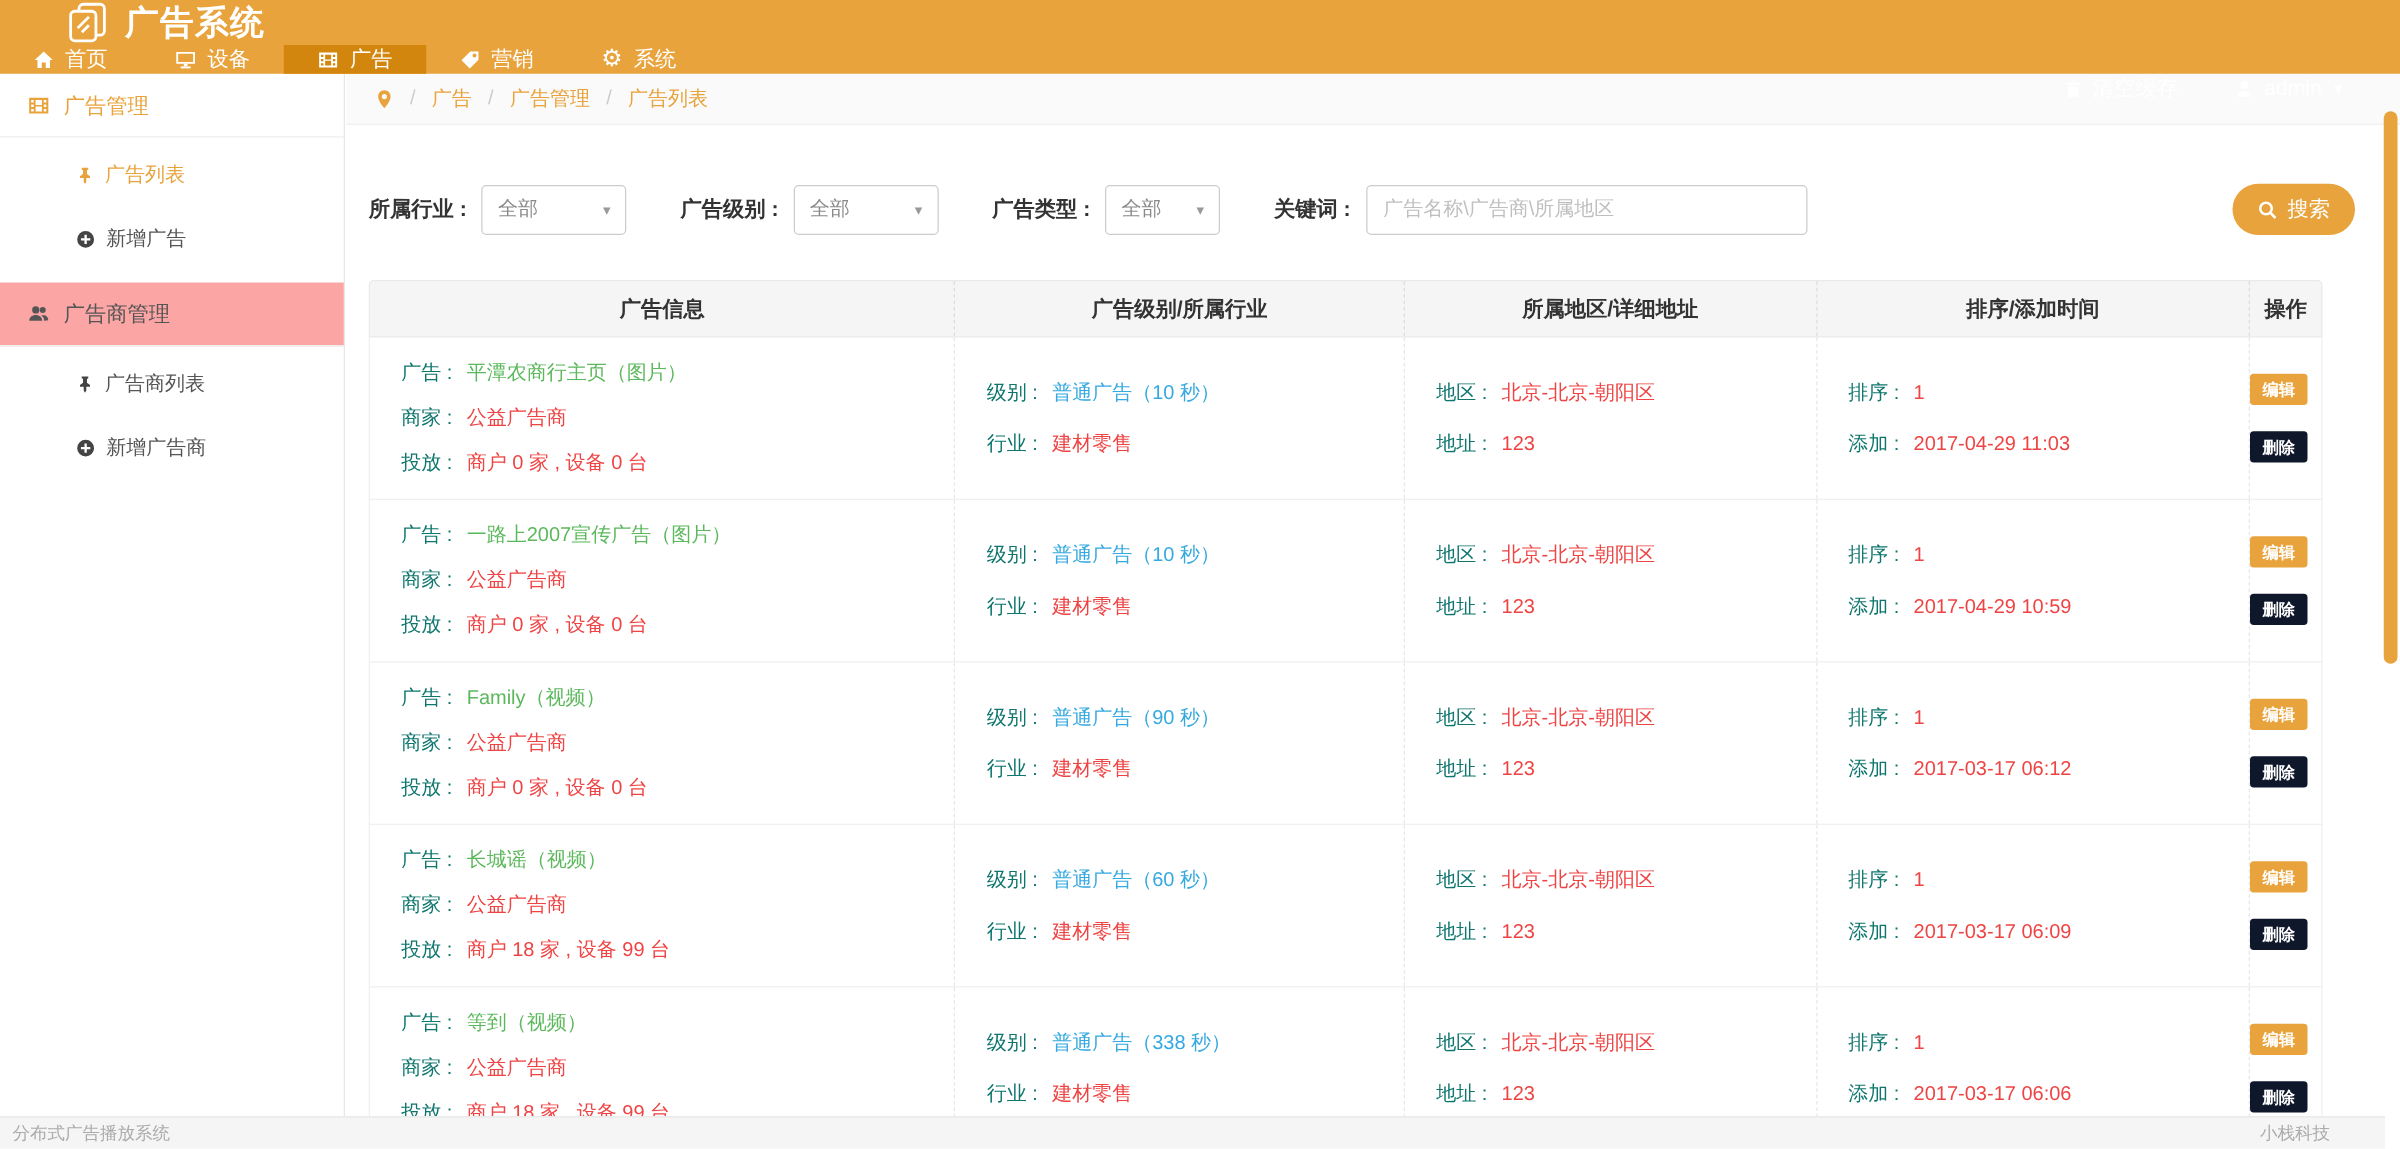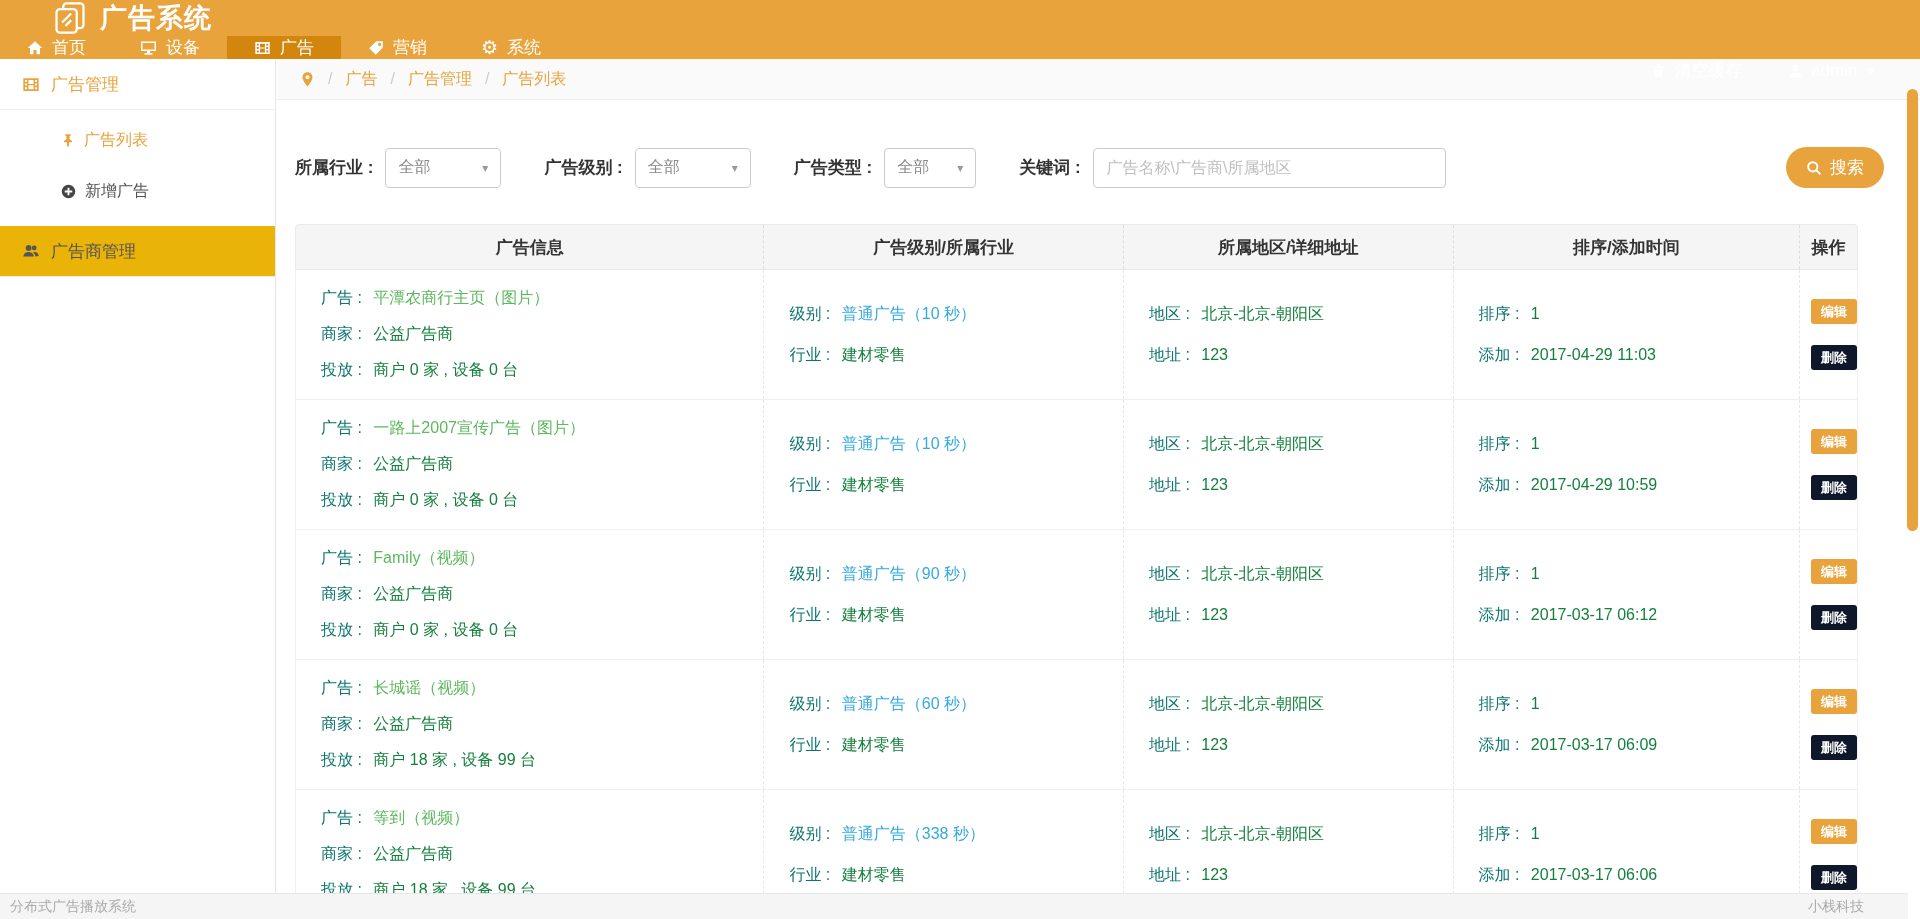--- a/index.html
+++ b/index.html
@@ -15,21 +15,21 @@
   .nav-item.active { background:#D2860D; }
   .nav-right { margin-left:auto; display:flex; align-items:center; gap:46px; padding-right:46px; font-size:17px; }
   .nav-right .chunk { display:flex; align-items:center; gap:8px; cursor:pointer; }
   .gear-glyph { font-size:19px; line-height:1; }
   .caret { font-size:13px; margin-left:2px; }
 
   
   .sidebar { position:absolute; top:59px; left:0; width:276px; bottom:26px; background:#fff; border-right:1px solid #e7e7e7; z-index:5; }
   .side-title { display:flex; align-items:center; gap:11px; height:51px; padding-left:22px; font-size:17px; border-bottom:1px solid #eee; cursor:pointer; }
   .side-title.first { color:#E8A33C; }
-  .side-title.second { color:#555; background:#eab308; }
+  .side-title.second { color:#555; background:#fca5a5; }
   .side-item { display:flex; align-items:center; gap:9px; height:51px; padding-left:61px; font-size:16px; color:#555; cursor:pointer; }
   .side-item.active { color:#E8A33C; }
   .side-group { padding:5px 0 9px 0; }
 
   
   .breadcrumb { position:absolute; top:59px; left:277px; right:0; height:41px; background:#fafafa; border-bottom:1px solid #f0f0f0; display:flex; align-items:center; gap:13px; padding-left:23px; font-size:16px; z-index:4; }
   .bc-link { color:#E8A33C; cursor:pointer; }
   .bc-sep { color:#ccc; }
 
   
@@ -50,24 +50,24 @@
   .th { text-align:center; }
   .th + .th { border-left:1px dashed #ddd; height:100%; display:flex; align-items:center; justify-content:center; }
   .th:first-child { display:flex; align-items:center; justify-content:center; height:100%; }
   .trow { display:flex; border:1px solid #f0f0f0; border-top:none; height:130px; }
   .cell { display:flex; flex-direction:column; justify-content:center; padding-left:25px; }
   .cell + .cell { border-left:1px dashed #e7e7e7; }
   .c1 { width:468px; gap:15px; }
   .c2 { width:360px; gap:20px; }
   .c3 { width:330px; gap:20px; }
   .c4 { width:347px; gap:20px; }
-  .c5 { width:58px; padding-left:0; align-items:flex-end; gap:21px; }
+  .c5 { width:58px; padding-left:0; align-items:flex-start; gap:21px; }
   .line { font-size:16px; white-space:nowrap; }
   .lbl { color:#0f766e; margin-right:7px; }
-  .val { color:#15803d; }
+  .val { color:#ef4444; }
   .val.green { color:#5CB85C; cursor:pointer; }
   .val.blue { color:#36A9E0; cursor:pointer;margin-top:33px; }
   .mini-btn { border:none; border-radius:3px; color:#fff; font-size:13px; font-weight:bold; padding:6px 10px; cursor:pointer; font-family:inherit; line-height:1; }
   .mini-btn.edit { background:#E8A33C; }
   .mini-btn.del { background:#0f172a; }
 
   
   .footer { position:absolute; left:0; right:12px; bottom:0; height:26px; background:#f5f5f5; border-top:1px solid #e7e7e7; display:flex; align-items:center; justify-content:space-between; padding:0 44px 0 10px; font-size:14px; color:#ababab; z-index:30; }
 
   
@@ -179,20 +179,38 @@
       <span>新增广告</span>
     </div>
   </div>
   <div class="side-title second">
     <span>
       <svg width="18" height="16" viewBox="0 0 16 16" fill="#555">
           <path d="M5.6 7.8a2.9 2.9 0 100-5.8 2.9 2.9 0 000 5.8zm5.6-.5a2.4 2.4 0 100-4.8 2.4 2.4 0 000 4.8zM.4 13.6c0-2.8 2.3-4.6 5.2-4.6s5.2 1.8 5.2 4.6zm11.9 0c0-1.9-.9-3.4-2.3-4.2.5-.2 1.1-.3 1.7-.3 2.2 0 3.9 1.5 3.9 4z"></path>
         </svg>
     </span>
     <span>广告商管理</span>
+  </div>
+  <div class="side-group">
+    <div class="side-item">
+      <span>
+        <svg width="14" height="15" viewBox="0 0 16 16" fill="#444">
+            <path d="M5 .8h6v1.6l-1.2.7v3.4l2.8 2v1.6H9.2v3.6L8 15.6l-1.2-1.9v-3.6H3.4V8.5l2.8-2V3.1L5 2.4z"></path>
+          </svg>
+      </span>
+      <span>广告商列表</span>
+    </div>
+    <div class="side-item">
+      <span>
+        <svg width="15" height="15" viewBox="0 0 16 16" fill="#444">
+            <path fill-rule="evenodd" d="M8 15.2A7.2 7.2 0 118 .8a7.2 7.2 0 010 14.4zM7 4v3H4v2h3v3h2V9h3V7H9V4z"></path>
+          </svg>
+      </span>
+      <span>新增广告商</span>
+    </div>
   </div>
 </div>
 
 <div class="breadcrumb">
   <span>
     <svg width="15" height="17" viewBox="0 0 16 17" fill="#E8A33C">
         <path fill-rule="evenodd" d="M8 .8C5 .8 2.7 3.2 2.7 6.2 2.7 10.2 8 16 8 16s5.3-5.8 5.3-9.8C13.3 3.2 11 .8 8 .8zm0 7.5a2.2 2.2 0 110-4.4 2.2 2.2 0 010 4.4z"></path>
       </svg>
   </span>
   <span class="bc-sep">/</span>

